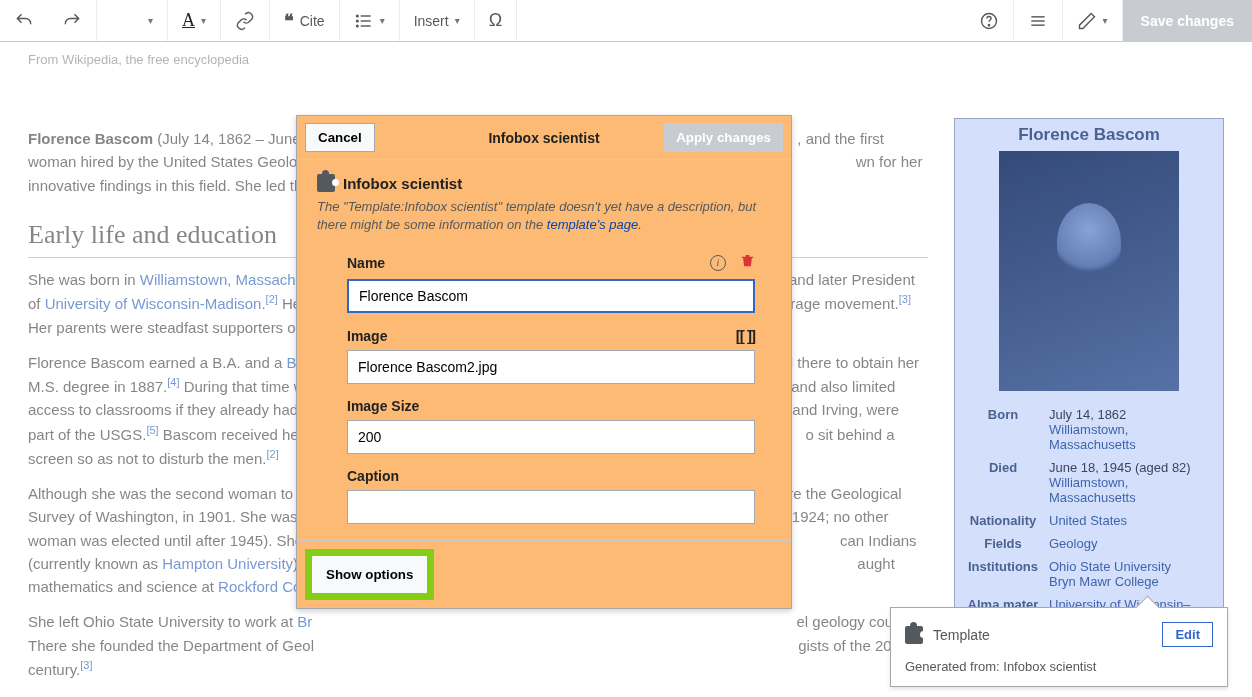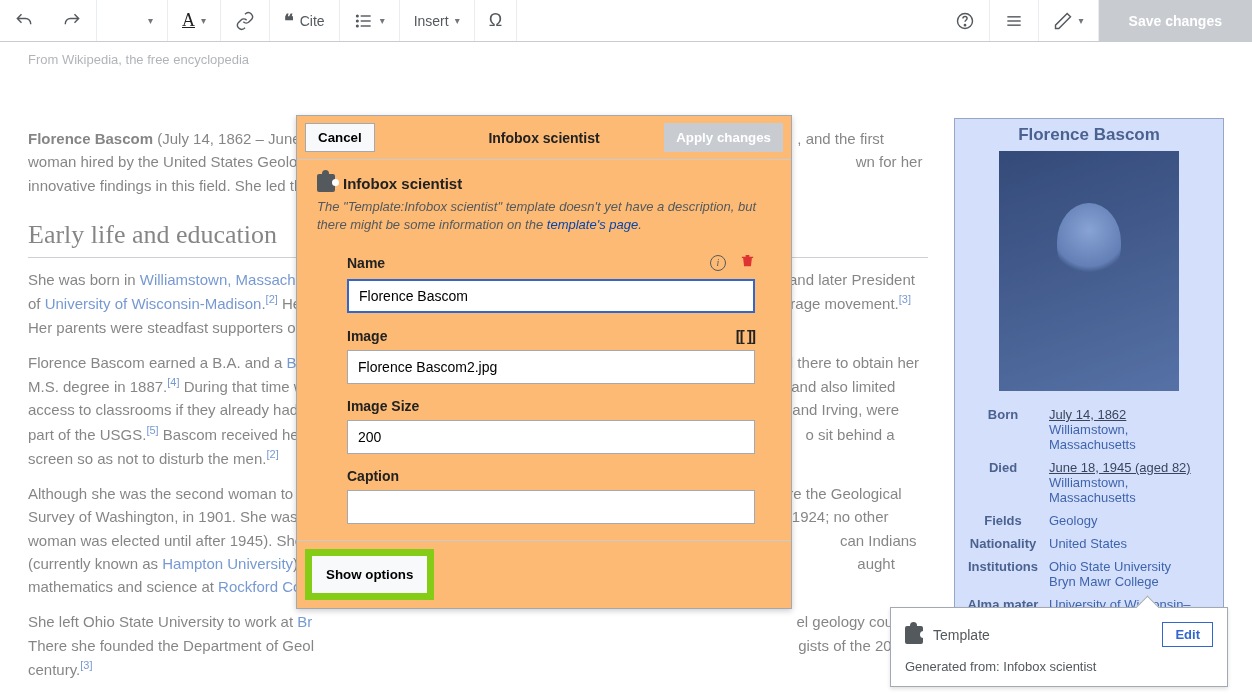--- a/index.html
+++ b/index.html
@@ -31,21 +31,21 @@
     color: #54595d;
     cursor: pointer;
     font-size: 14px;
     gap: 6px;
   }
   .tb-btn .chev { font-size: 10px; color: #72777d; }
   .toolbar-right { margin-left: auto; display: flex; align-items: stretch; }
   .save-btn {
     background: #c8ccd1;
     color: #fff;
-    padding: 0 30px;
+    padding: 0 18px;
     display: flex;
     align-items: center;
     font-weight: bold;
   }
   .underline-a {
     font-family: Georgia, serif;
     font-size: 18px;
     text-decoration: underline;
     color: #222;
   }
@@ -108,21 +108,21 @@
     content: "";
     position: absolute;
     top: 52px; left: 58px; width: 64px; height: 78px;
     background: radial-gradient(circle at 50% 35%, #8fa3c4 0%, #5c7299 60%, transparent 70%);
     border-radius: 50% 50% 45% 45%;
   }
   .ib-rows { padding: 4px 10px 8px; }
   .ib-row { display: flex; gap: 8px; padding: 4px 0; align-items: flex-start; }
   .ib-label { width: 76px; font-weight: bold; color: #3b4a66; flex-shrink: 0; text-align: center; }
   .ib-value { color: #2a4b8d; }
-  .ib-value .plain { color: #222; display: block; text-decoration: underline; }
+  .ib-value .plain { color: #222; display: block; }
   .infobox, .infobox * { opacity: 0.999; }
   .infobox-tint {
     position: absolute;
     top: 118px; right: 28px; width: 270px; bottom: 90px;
     background: rgba(120,160,255,0.28);
     pointer-events: none;
   }
 
   
   .dialog {
@@ -453,29 +453,29 @@
         </div>
       </div>
       <div class="ib-row">
         <div class="ib-label">Died</div>
         <div class="ib-value">
           <span class="plain">June 18, 1945 (aged 82)</span>
           <div>Williamstown, Massachusetts</div>
         </div>
       </div>
       <div class="ib-row">
+        <div class="ib-label">Nationality</div>
+        <div class="ib-value">
+          <div>United States</div>
+        </div>
+      </div>
+      <div class="ib-row">
         <div class="ib-label">Fields</div>
         <div class="ib-value">
           <div>Geology</div>
-        </div>
-      </div>
-      <div class="ib-row">
-        <div class="ib-label">Nationality</div>
-        <div class="ib-value">
-          <div>United States</div>
         </div>
       </div>
       <div class="ib-row">
         <div class="ib-label">Institutions</div>
         <div class="ib-value">
           <div>Ohio State University</div>
           <div>Bryn Mawr College</div>
         </div>
       </div>
       <div class="ib-row">

